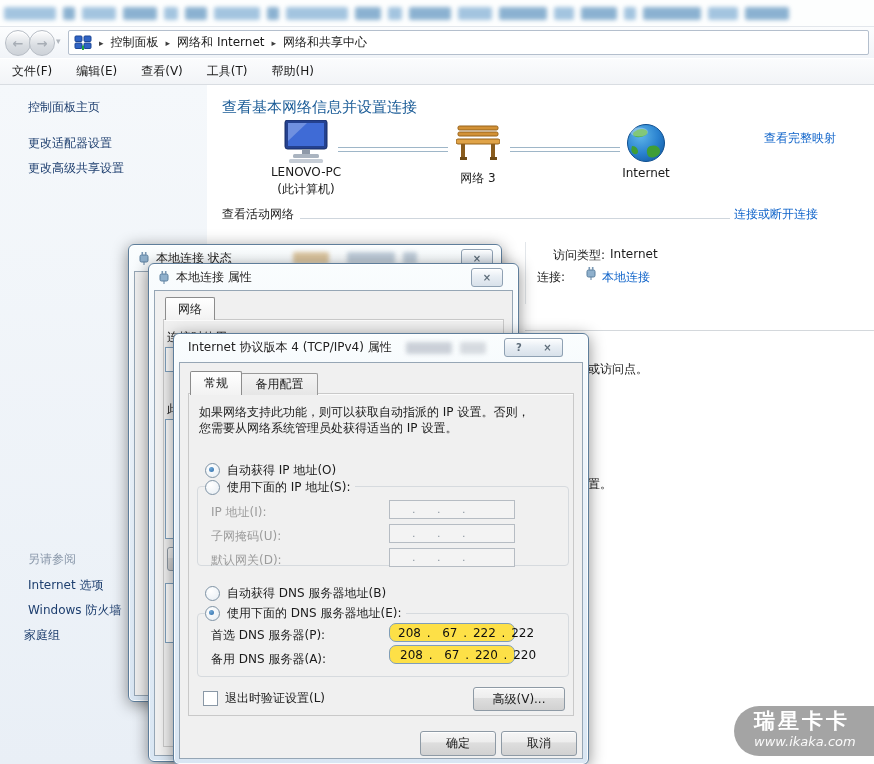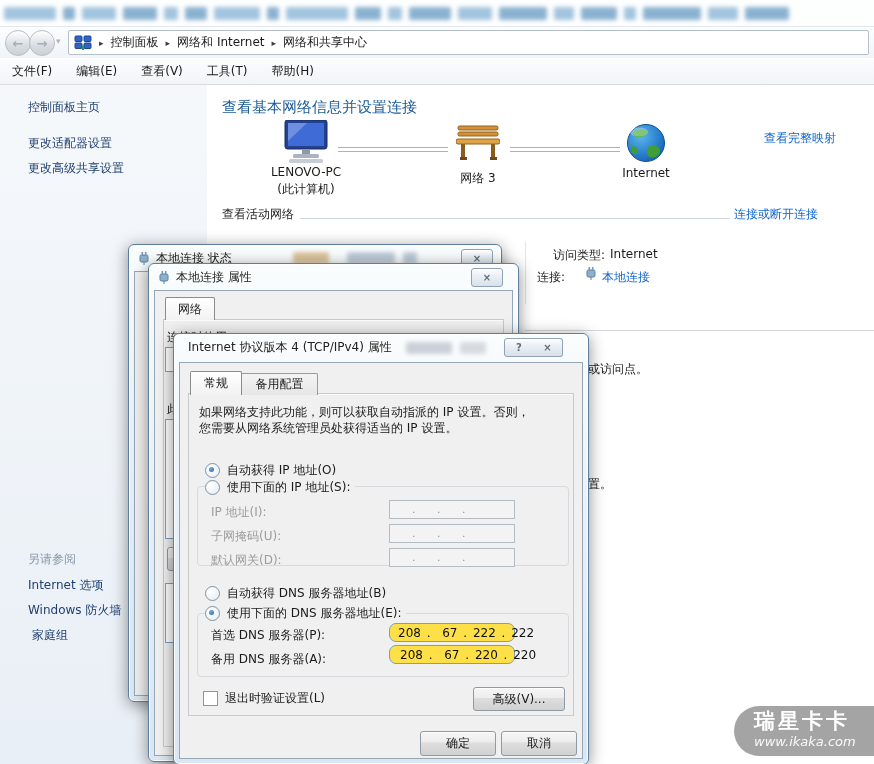--- a/index.html
+++ b/index.html
@@ -138,21 +138,21 @@
   <span class="menuitem">帮助(H)</span>
 </div>
 
 <div class="abs sidebar"></div>
 <span class="abs sidelink" style="left:28px;top:99px;">控制面板主页</span>
 <span class="abs sidelink" style="left:28px;top:135px;">更改适配器设置</span>
 <span class="abs sidelink" style="left:28px;top:160px;">更改高级共享设置</span>
 <span class="abs sidehead" style="left:28px;top:551px;">另请参阅</span>
 <span class="abs sidelink" style="left:28px;top:577px;">Internet 选项</span>
 <span class="abs sidelink" style="left:28px;top:602px;">Windows 防火墙</span>
-<span class="abs sidelink" style="left:32px;top:627px;">家庭组</span>
+<span class="abs sidelink" style="left:24px;top:627px;">家庭组</span>
 
 <span class="abs h1" style="left:222px;top:98px;">查看基本网络信息并设置连接</span>
 
 <svg class="abs" style="left:279px;top:120px;" width="54" height="44" viewBox="0 0 54 44">
   <rect x="6" y="0" width="42" height="29" rx="2.5" fill="#24418f" stroke="#172c66"></rect>
   <rect x="9" y="3" width="36" height="23" fill="#3f6bd6"></rect>
   <path d="M9 3 L28 3 L9 21 Z" fill="#ffffff" opacity="0.25"></path>
   <rect x="23" y="29" width="8" height="5" fill="#8e99a8"></rect>
   <rect x="14" y="34" width="26" height="4" rx="1.5" fill="#aab4c0"></rect>
   <rect x="10" y="39" width="34" height="4" rx="1.5" fill="#c6cdd6"></rect>

